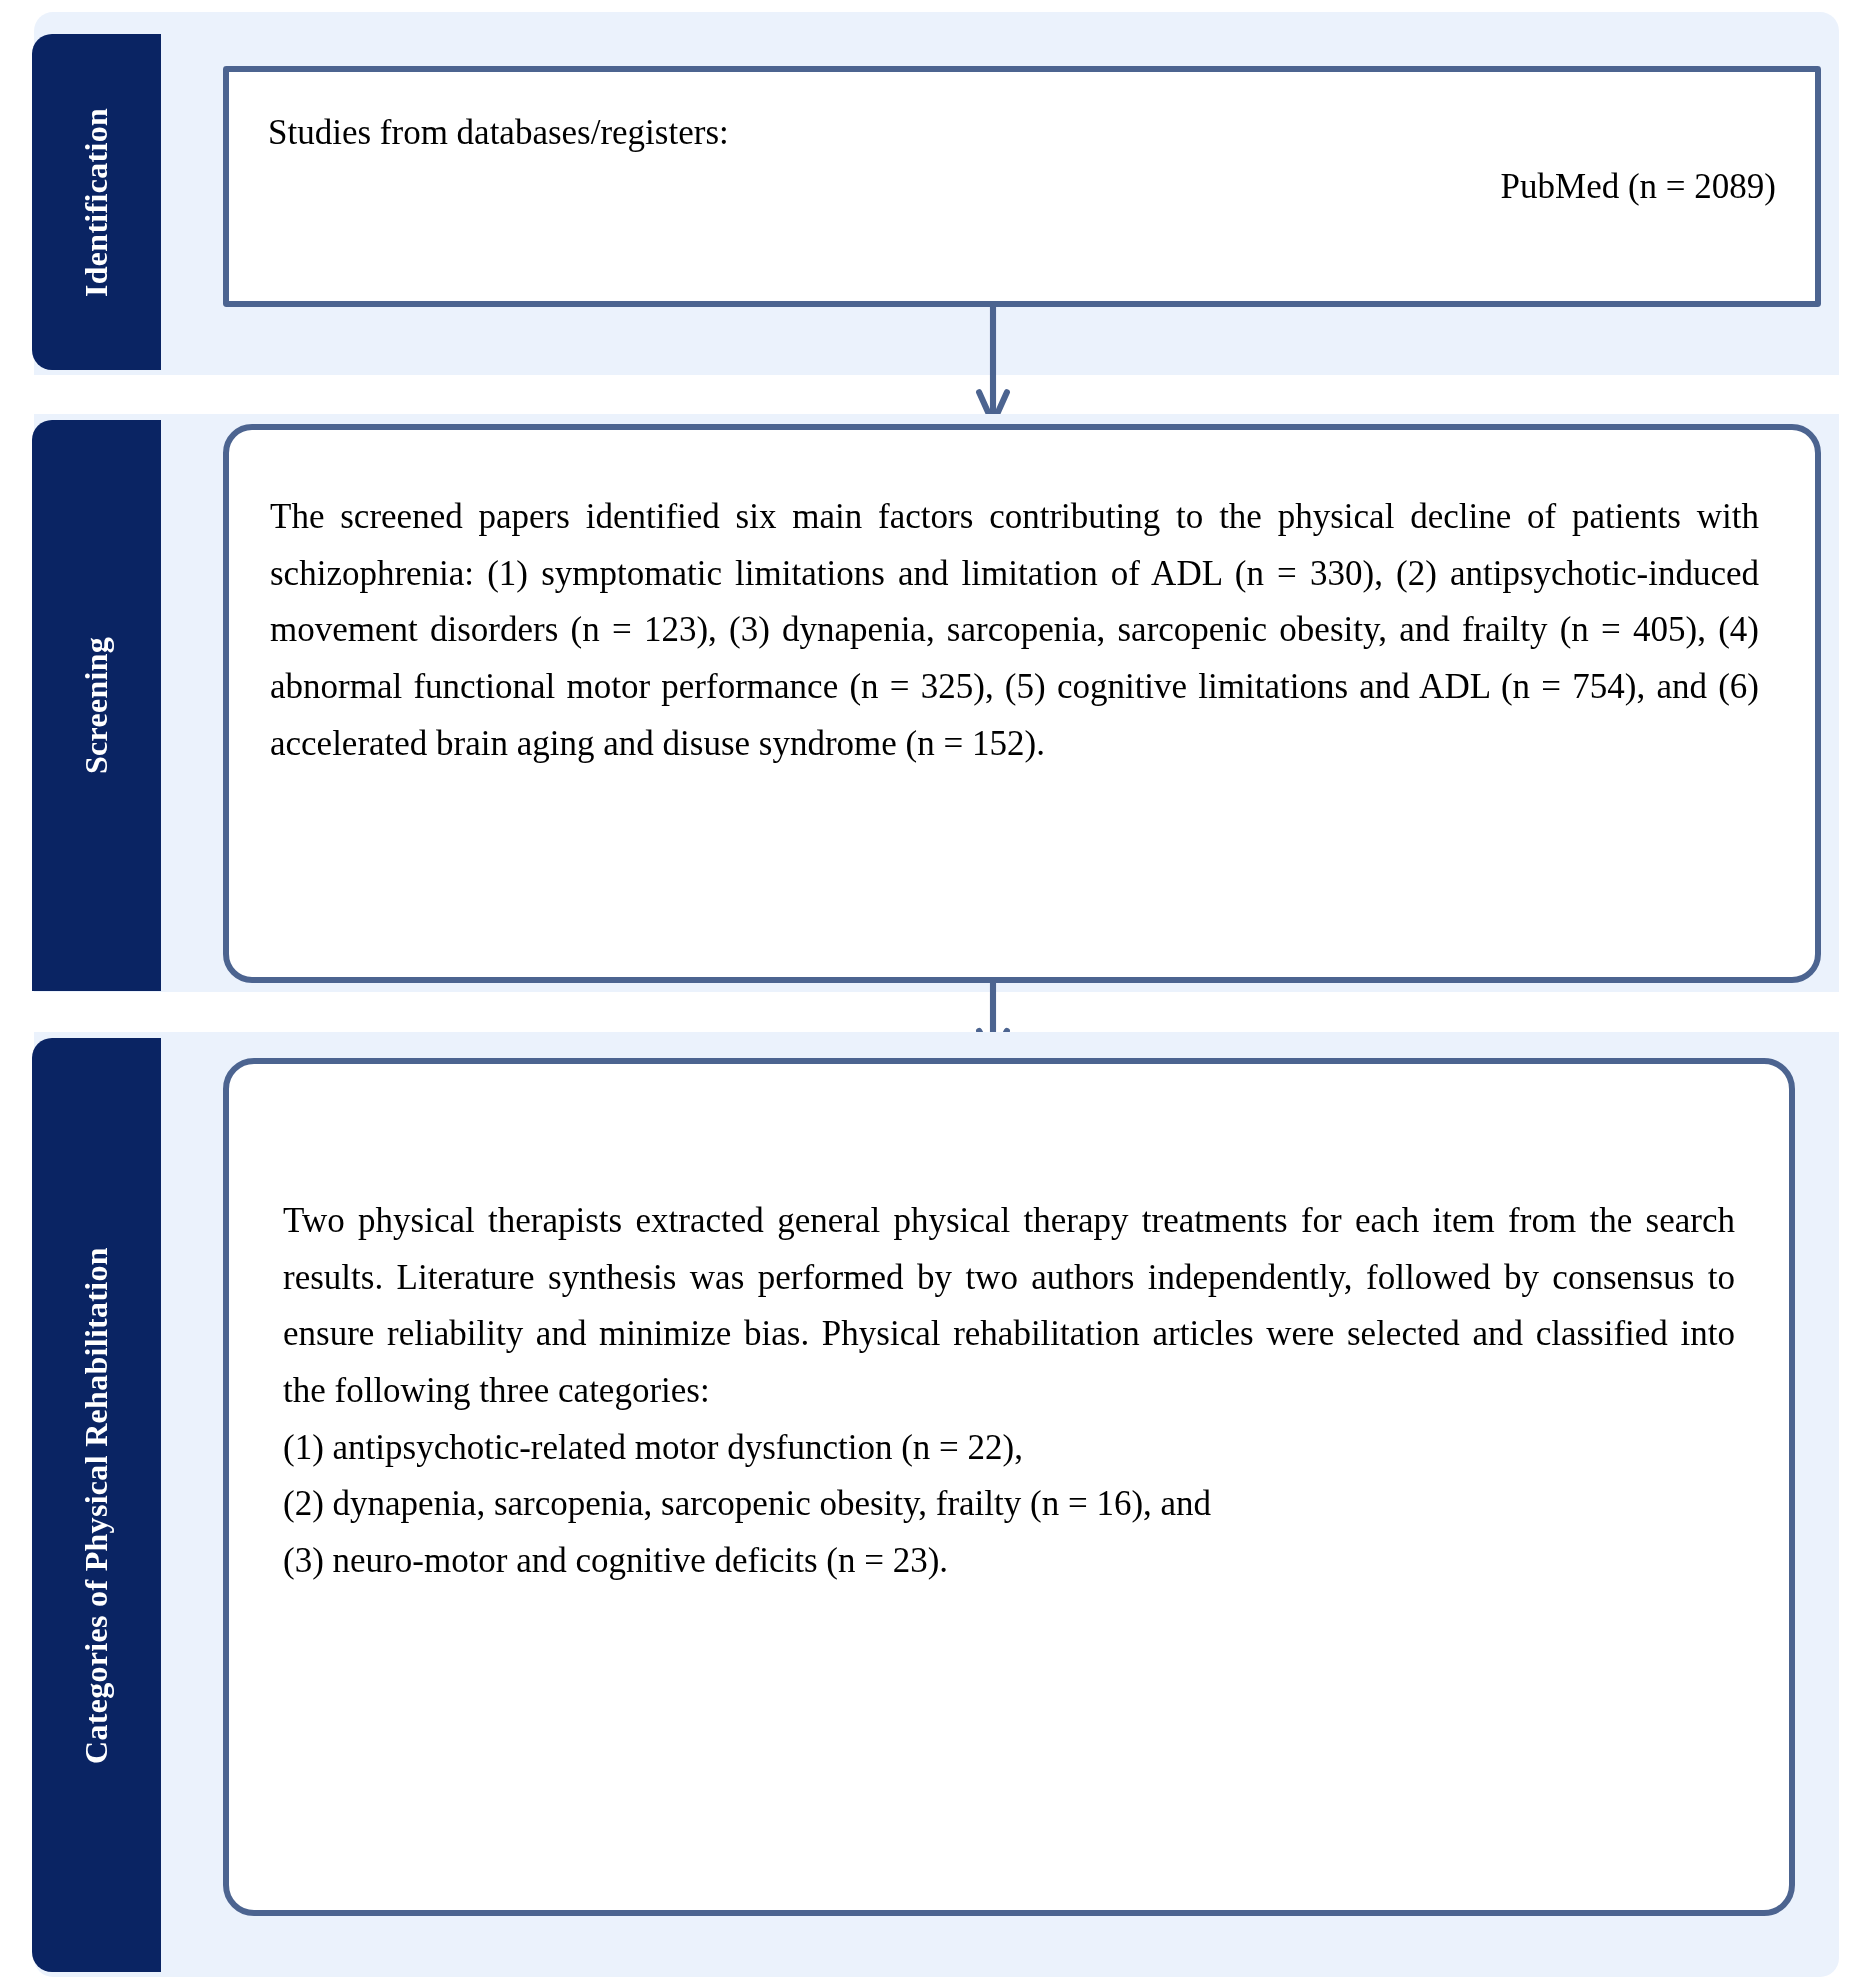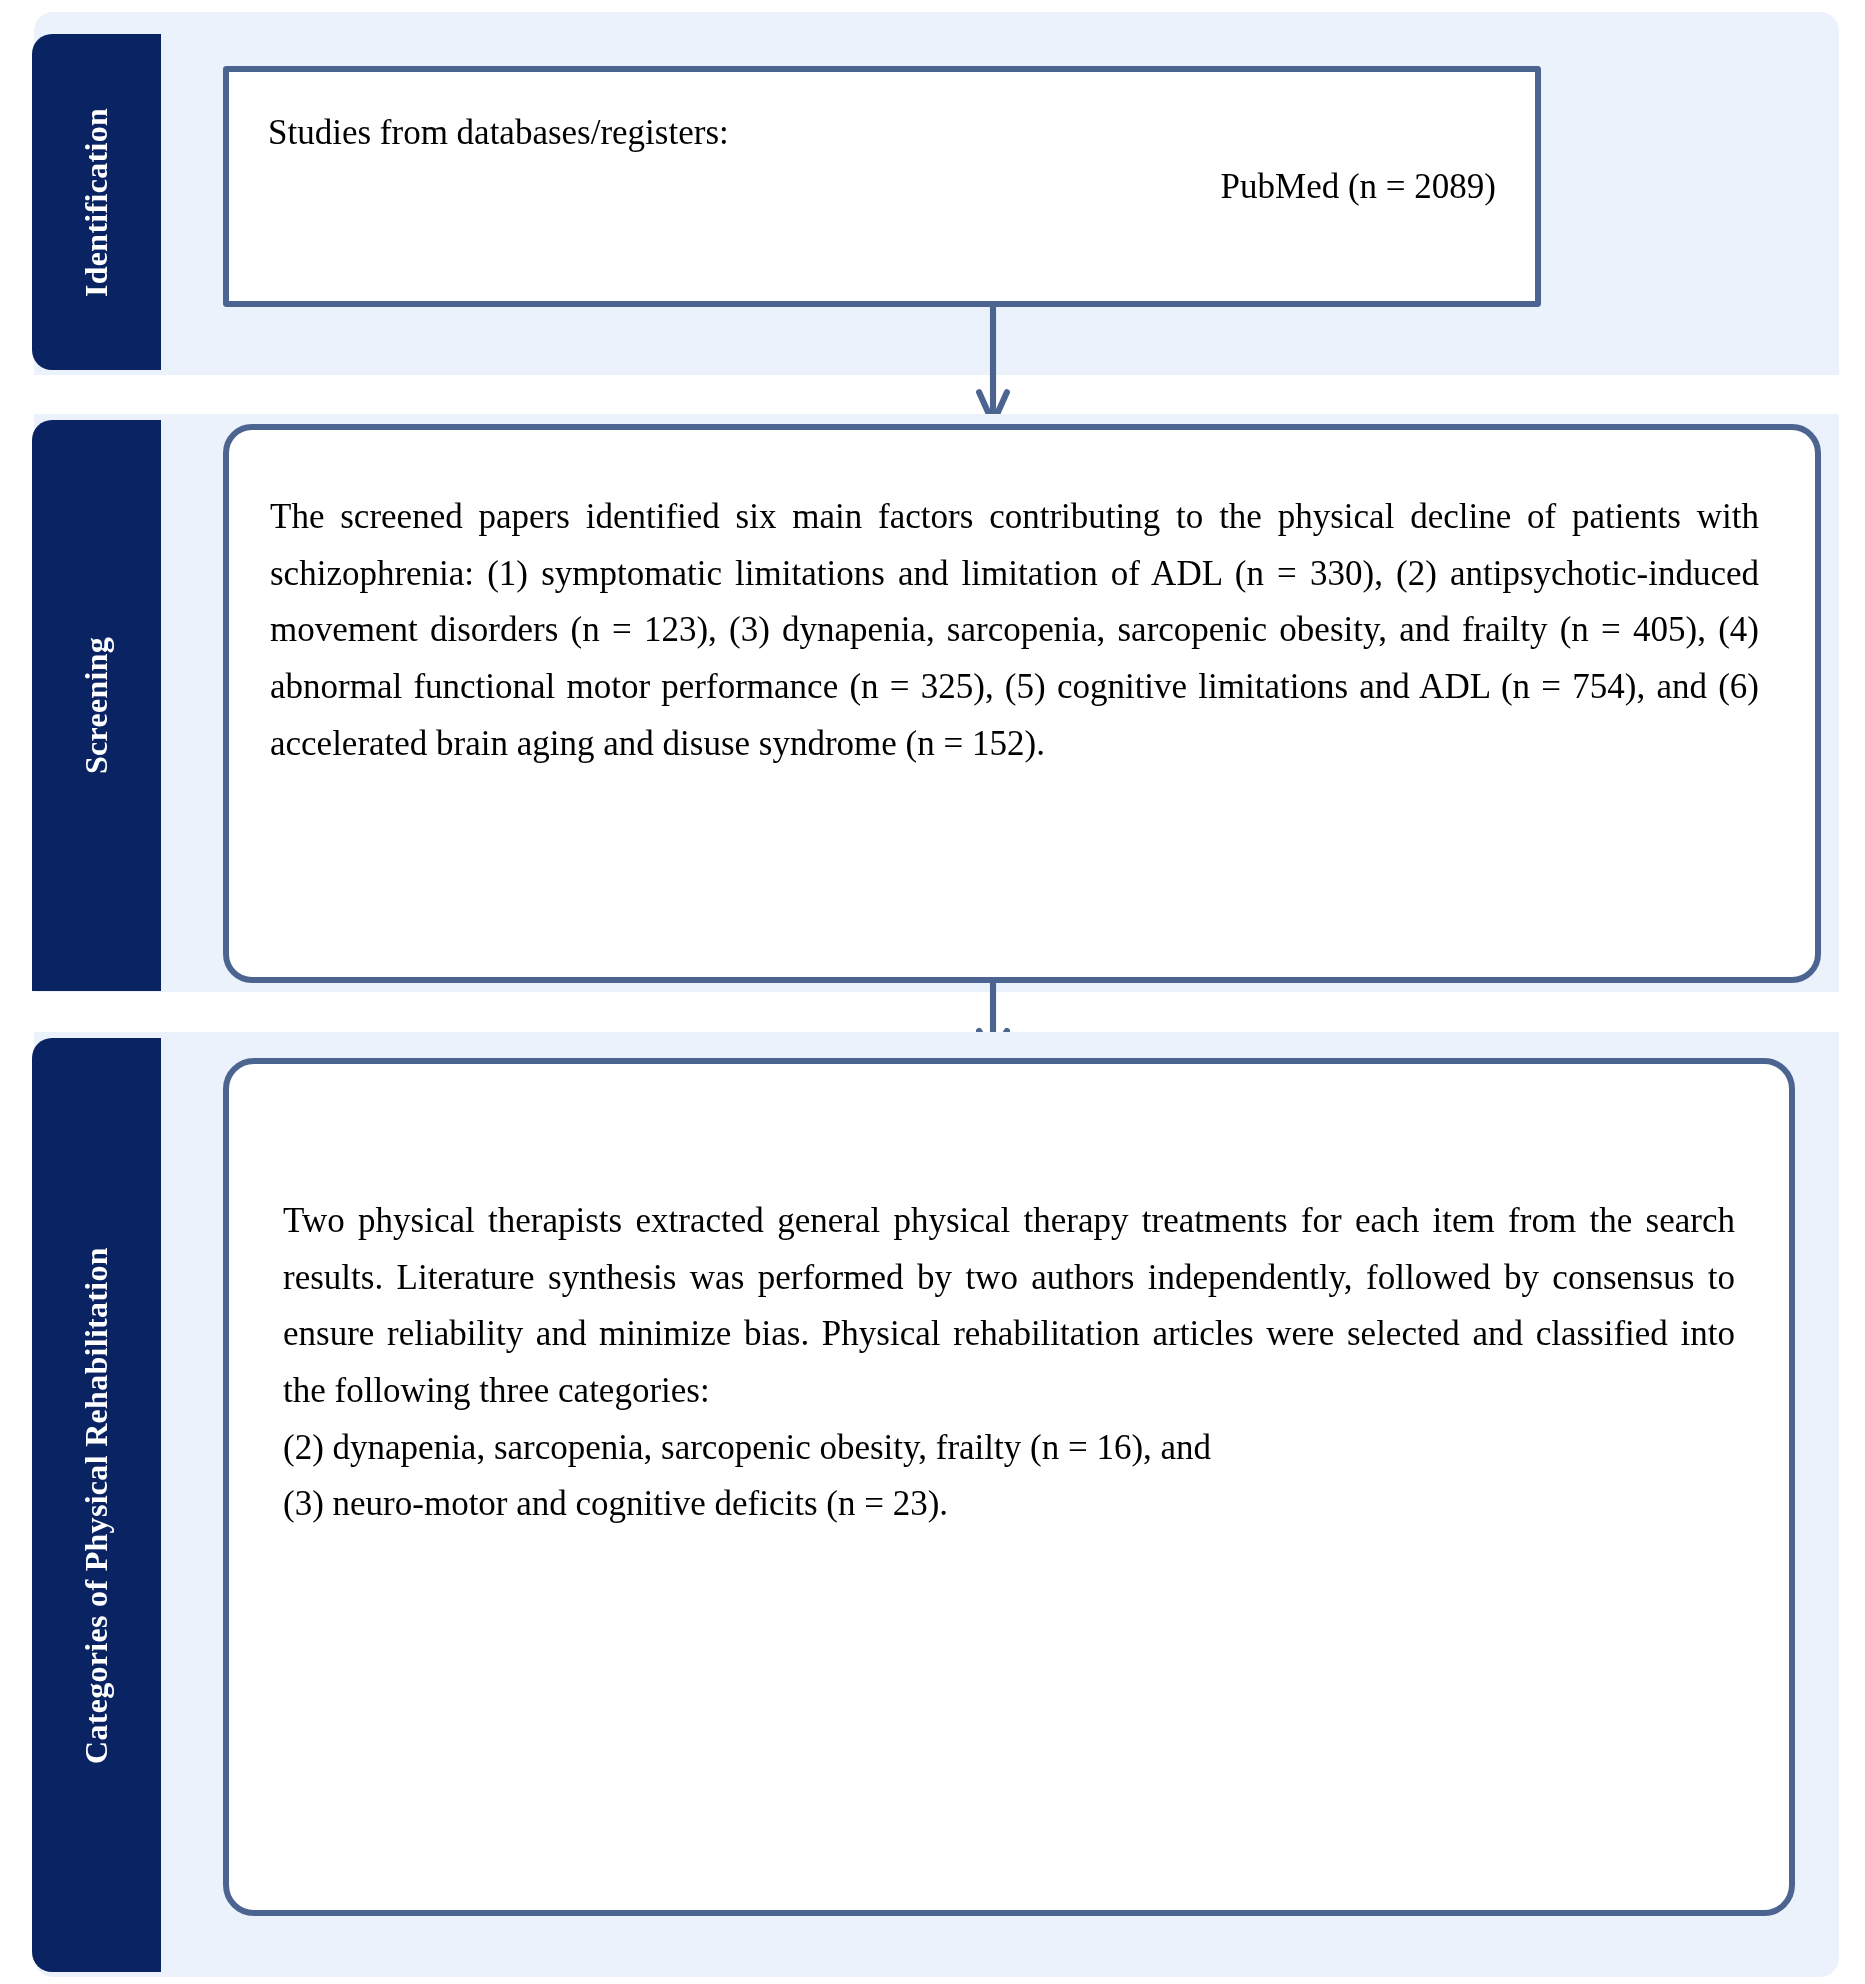--- a/index.html
+++ b/index.html
@@ -90,21 +90,21 @@
   
   .flow-box {
     position: absolute;
     background: #ffffff;
     border: 6.2px solid #4c6490;
     box-sizing: border-box;
   }
   .box-identification {
     left: 223px;
     top: 66px;
-    width: 1318px;
+    width: 1598px;
     height: 241px;
     border-radius: 3.4px;
     padding: 34px 39px 0 39px;
   }
   .box-screening {
     left: 223px;
     top: 424px;
     width: 1598px;
     height: 559px;
     border-radius: 29px;
@@ -194,19 +194,20 @@
 
   <div class="band band-categories"></div>
 
   <div class="stage-tab tab-categories">
     <span class="tab-label">Categories of Physical Rehabilitation</span>
   </div>
 
   <div class="flow-box box-categories">
     <div class="box-text">
       <span class="plain-line" style="text-align:justify;">Two physical therapists extracted general physical therapy treatments for each item from the search results. Literature synthesis was performed by two authors independently, followed by consensus to ensure reliability and minimize bias. Physical rehabilitation articles were selected and classified into the following three categories:</span>
+      <span class="plain-line">(1) antipsychotic-related motor dysfunction (n = 22),</span>
       <span class="plain-line">(2) dynapenia, sarcopenia, sarcopenic obesity, frailty (n = 16), and</span>
       <span class="plain-line">(3) neuro-motor and cognitive deficits (n = 23).</span>
     </div>
   </div>
 
 </div>
 
 
 </body></html>

